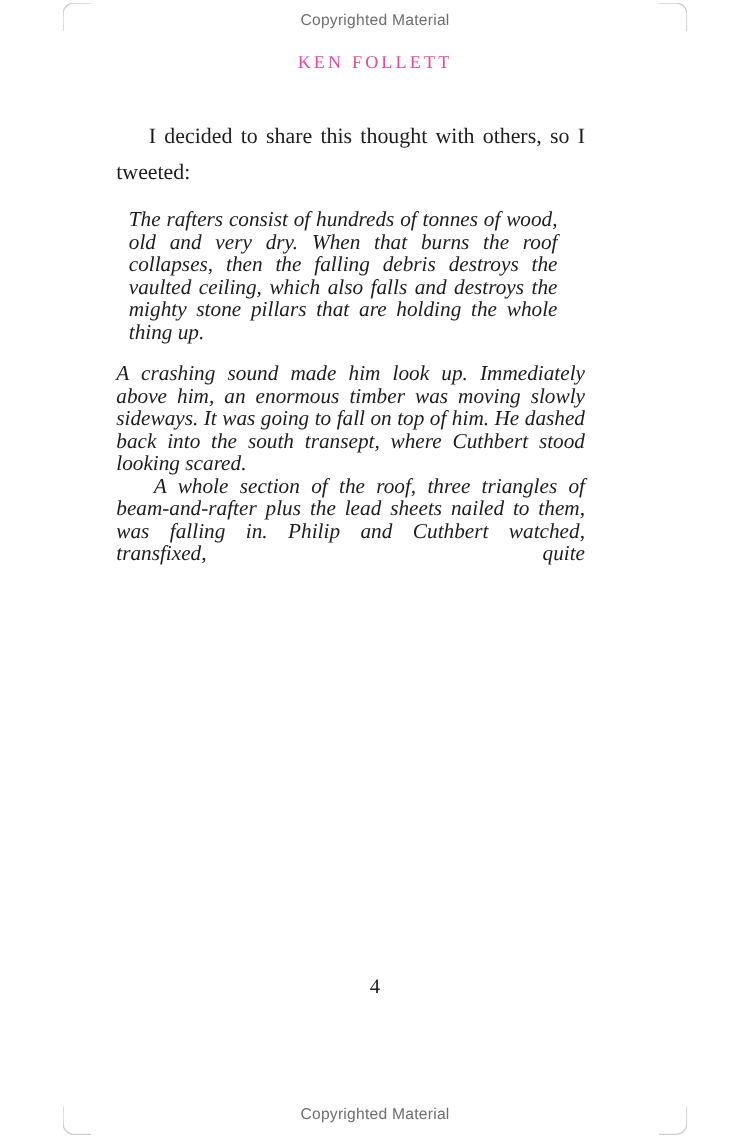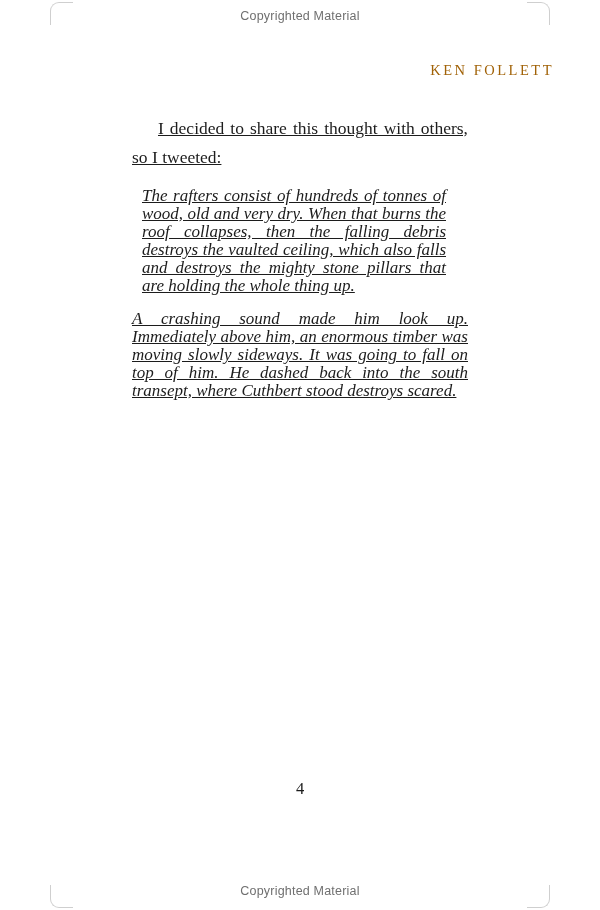--- a/index.html
+++ b/index.html
@@ -24,33 +24,32 @@
     text-align: center;
     font-family: "Liberation Sans", sans-serif;
     font-size: 12.5px;
     color: #6f6f6f;
     letter-spacing: 0.2px;
   }
   .copyright.top { padding-top: 9px; }
   .copyright.bottom { position: absolute; bottom: 12px; left: 0; right: 0; }
 
   .running-header {
-    text-align: right;
+    text-align: center;
     font-size: 14.5px;
     letter-spacing: 2.5px;
-    margin-top: 39px;
-    color: #a16207;
+    margin-top: 19px;
+    color: #ec4899;
   }
 
   .page-body {
-    margin: 35px 86px 0 86px;
+    margin: 35px 86px 0 47px;
     font-size: 17.5px;
     line-height: 29px;
     text-align: justify;
-    text-decoration: underline;
   }
   .paragraph { margin: 0; text-indent: 26px; }
   .quote {
     margin: 15px 0;
     padding: 0;
     font-style: italic;
     font-size: 17px;
     line-height: 18px;
   }
   .quote.q-indent { padding-left: 10px; padding-right: 22px; }
@@ -78,19 +77,20 @@
   <div class="corner bl"></div>
   <div class="corner br"></div>
 
   <div class="copyright top">Copyrighted Material</div>
 
   <div class="running-header">KEN FOLLETT</div>
 
   <div class="page-body">
       <p class="paragraph"><span>I decided to share this thought with others, so I tweeted:</span></p>
       <blockquote class="quote q-indent"><span>The rafters consist of hundreds of tonnes of wood, old and very dry. When that burns the roof collapses, then the falling debris destroys the vaulted ceiling, which also falls and destroys the mighty stone pillars that are holding the whole thing up.</span></blockquote>
-      <blockquote class="quote no-bottom"><span>A crashing sound made him look up. Immediately above him, an enormous timber was moving slowly sideways. It was going to fall on top of him. He dashed back into the south transept, where Cuthbert stood destroys scared.</span></blockquote>
+      <blockquote class="quote no-bottom"><span>A crashing sound made him look up. Immediately above him, an enormous timber was moving slowly sideways. It was going to fall on top of him. He dashed back into the south transept, where Cuthbert stood looking scared.</span></blockquote>
+      <blockquote class="quote continued justify-last"><span>A whole section of the roof, three triangles of beam-and-rafter plus the lead sheets nailed to them, was falling in. Philip and Cuthbert watched, transfixed, quite</span></blockquote>
     </div>
 
   <div class="page-number">4</div>
 
   <div class="copyright bottom">Copyrighted Material</div>
 </div>
 
 </body></html>

